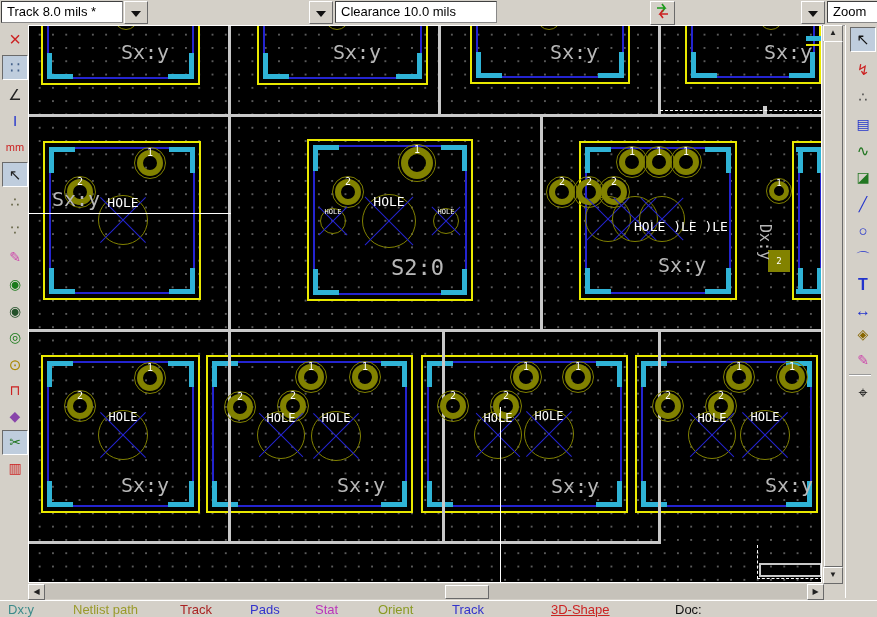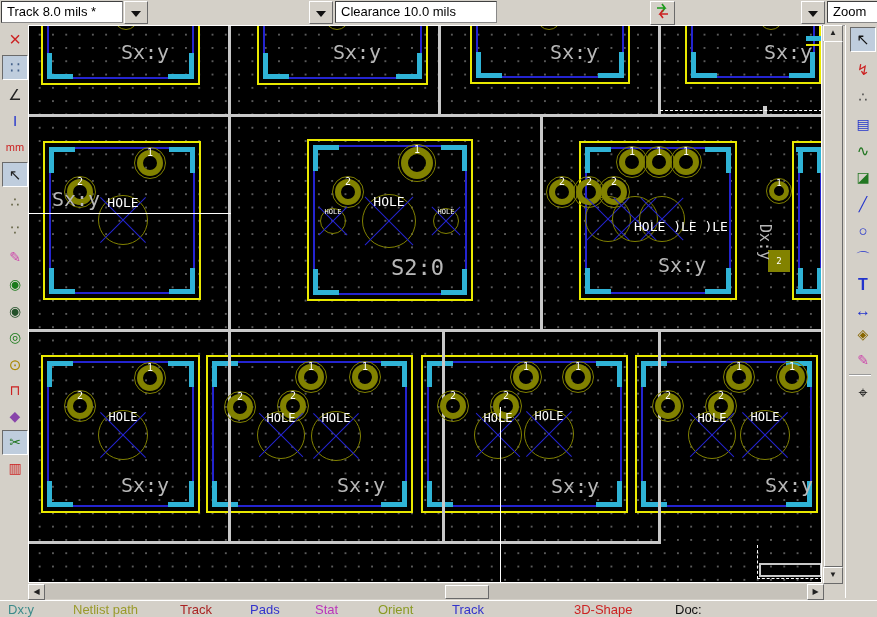--- a/index.html
+++ b/index.html
@@ -470,16 +470,16 @@
   <div class="sbtn" style="left:807px;top:584px;width:15px;height:14px;font-size:8px;line-height:13px">▶</div>
 
   <div class="sbar" id="sbar">
       <div class="sitem" style="left: 8px; color: rgb(58, 138, 138);">Dx:y</div>
       <div class="sitem" style="left: 73px; color: rgb(154, 154, 42);">Netlist path</div>
       <div class="sitem" style="left: 180px; color: rgb(170, 34, 34);">Track</div>
       <div class="sitem" style="left: 250px; color: rgb(51, 51, 204);">Pads</div>
       <div class="sitem" style="left: 315px; color: rgb(187, 51, 187);">Stat</div>
       <div class="sitem" style="left: 378px; color: rgb(138, 154, 34);">Orient</div>
       <div class="sitem" style="left: 452px; color: rgb(51, 51, 204);">Track</div>
-      <div class="sitem" style="left: 574px; color: rgb(204, 34, 34);">3D-Shape</div>
+      <div class="sitem" style="left: 551px; color: rgb(204, 34, 34); text-decoration: underline;">3D-Shape</div>
       <div class="sitem" style="left: 675px; color: rgb(17, 17, 17);">Doc:</div>
     </div>
 </div>
 
 </body></html>

